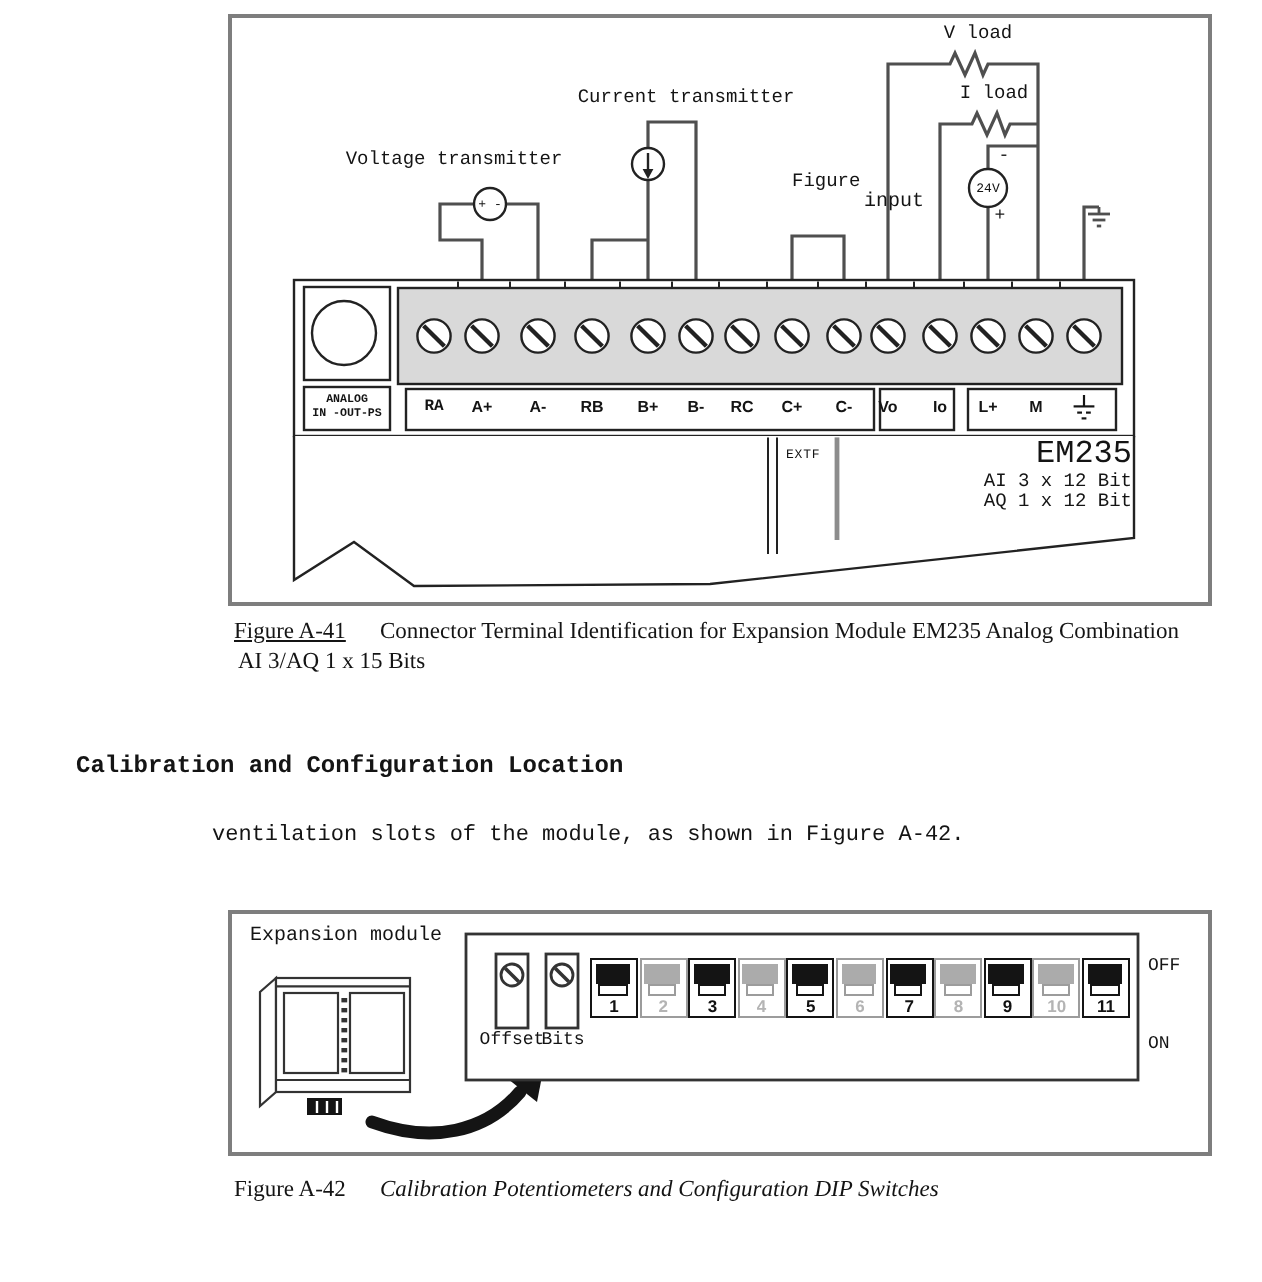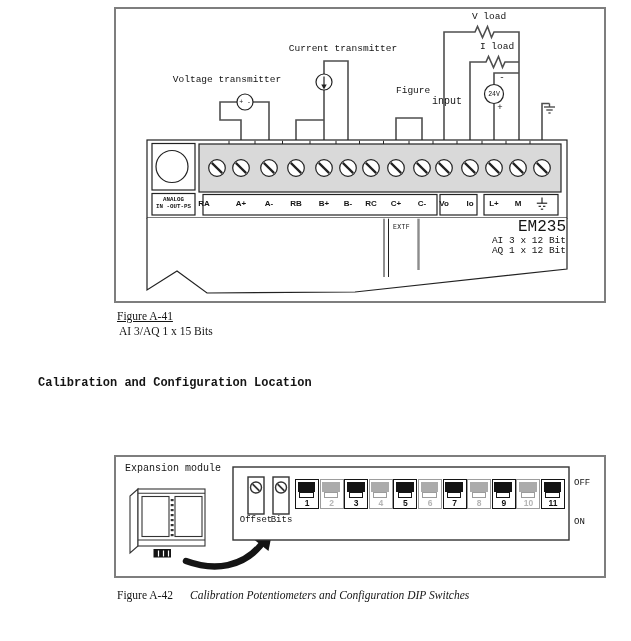--- a/index.html
+++ b/index.html
@@ -169,21 +169,21 @@
   <span class="s c" style="left:502px;top:73.5px;font-size:9px;">-</span>
   <span class="s c" style="left:500px;top:103.5px;font-size:9px;">+</span>
   <span class="s c" style="left:173.5px;top:196.5px;font-size:5.8px;font-weight:600;">ANALOG</span>
   <span class="s c" style="left:173.5px;top:204px;font-size:5.8px;font-weight:600;">IN -OUT-PS</span>
   <span class="s" style="left:393px;top:224px;font-size:6.5px;letter-spacing:0.06em;">EXTF</span>
   <span class="s r" style="left:566px;top:219px;font-size:16px;">EM235</span>
   <span class="s r" style="left:566px;top:236px;font-size:9.5px;">AI 3 x 12 Bit</span>
   <span class="s r" style="left:566px;top:246px;font-size:9.5px;">AQ 1 x 12 Bit</span>
 
   <div class="layer" id="terminal-labels">
-      <span class="term" style="left: 204px;">RA</span>
+      <span class="term" style="left: 217px; font-family: Liberation Mono, monospace;">RA</span>
       <span class="term" style="left: 241px;">A+</span>
       <span class="term" style="left: 269px;">A-</span>
       <span class="term" style="left: 296px;">RB</span>
       <span class="term" style="left: 324px;">B+</span>
       <span class="term" style="left: 348px;">B-</span>
       <span class="term" style="left: 371px;">RC</span>
       <span class="term" style="left: 396px;">C+</span>
       <span class="term" style="left: 422px;">C-</span>
       <span class="term" style="left: 444px;">Vo</span>
       <span class="term" style="left: 470px;">Io</span>
@@ -196,23 +196,25 @@
             <path d="M0.8 6.2H11.2"></path>
             <path d="M2.6 9.3H5"></path>
             <path d="M7 9.3H9.4"></path>
             <path d="M4.8 12.2H7.2"></path>
           </g>
         </svg>
       </span>
     </div>
 
   <span class="ser" style="left:117px;top:310px;text-decoration:underline;">Figure A-41</span>
+  <span class="ser" style="left:190px;top:310px;">Connector Terminal Identification for Expansion Module EM235 Analog Combination</span>
   <span class="ser" style="left:119px;top:325px;">AI 3/AQ 1 x 15 Bits</span>
 
   <span class="s" style="left:38px;top:377px;font-size:12px;font-weight:700;">Calibration and Configuration Location</span>
+  <span class="s" style="left:106px;top:413px;font-size:11px;">ventilation slots of the module, as shown in Figure A-42.</span>
 
   <span class="s" style="left:125px;top:464px;font-size:10px;">Expansion module</span>
   <span class="s c" style="left:256px;top:516px;font-size:9px;">Offset</span>
   <span class="s c" style="left:281.5px;top:516px;font-size:9px;">Bits</span>
   <span class="s" style="left:574px;top:479px;font-size:9px;">OFF</span>
   <span class="s" style="left:574px;top:518px;font-size:9px;">ON</span>
 
   <div class="layer" id="dip-switches">
       <div class="dip sw-a" style="left: 295px;">
         <div class="rocker"></div>

